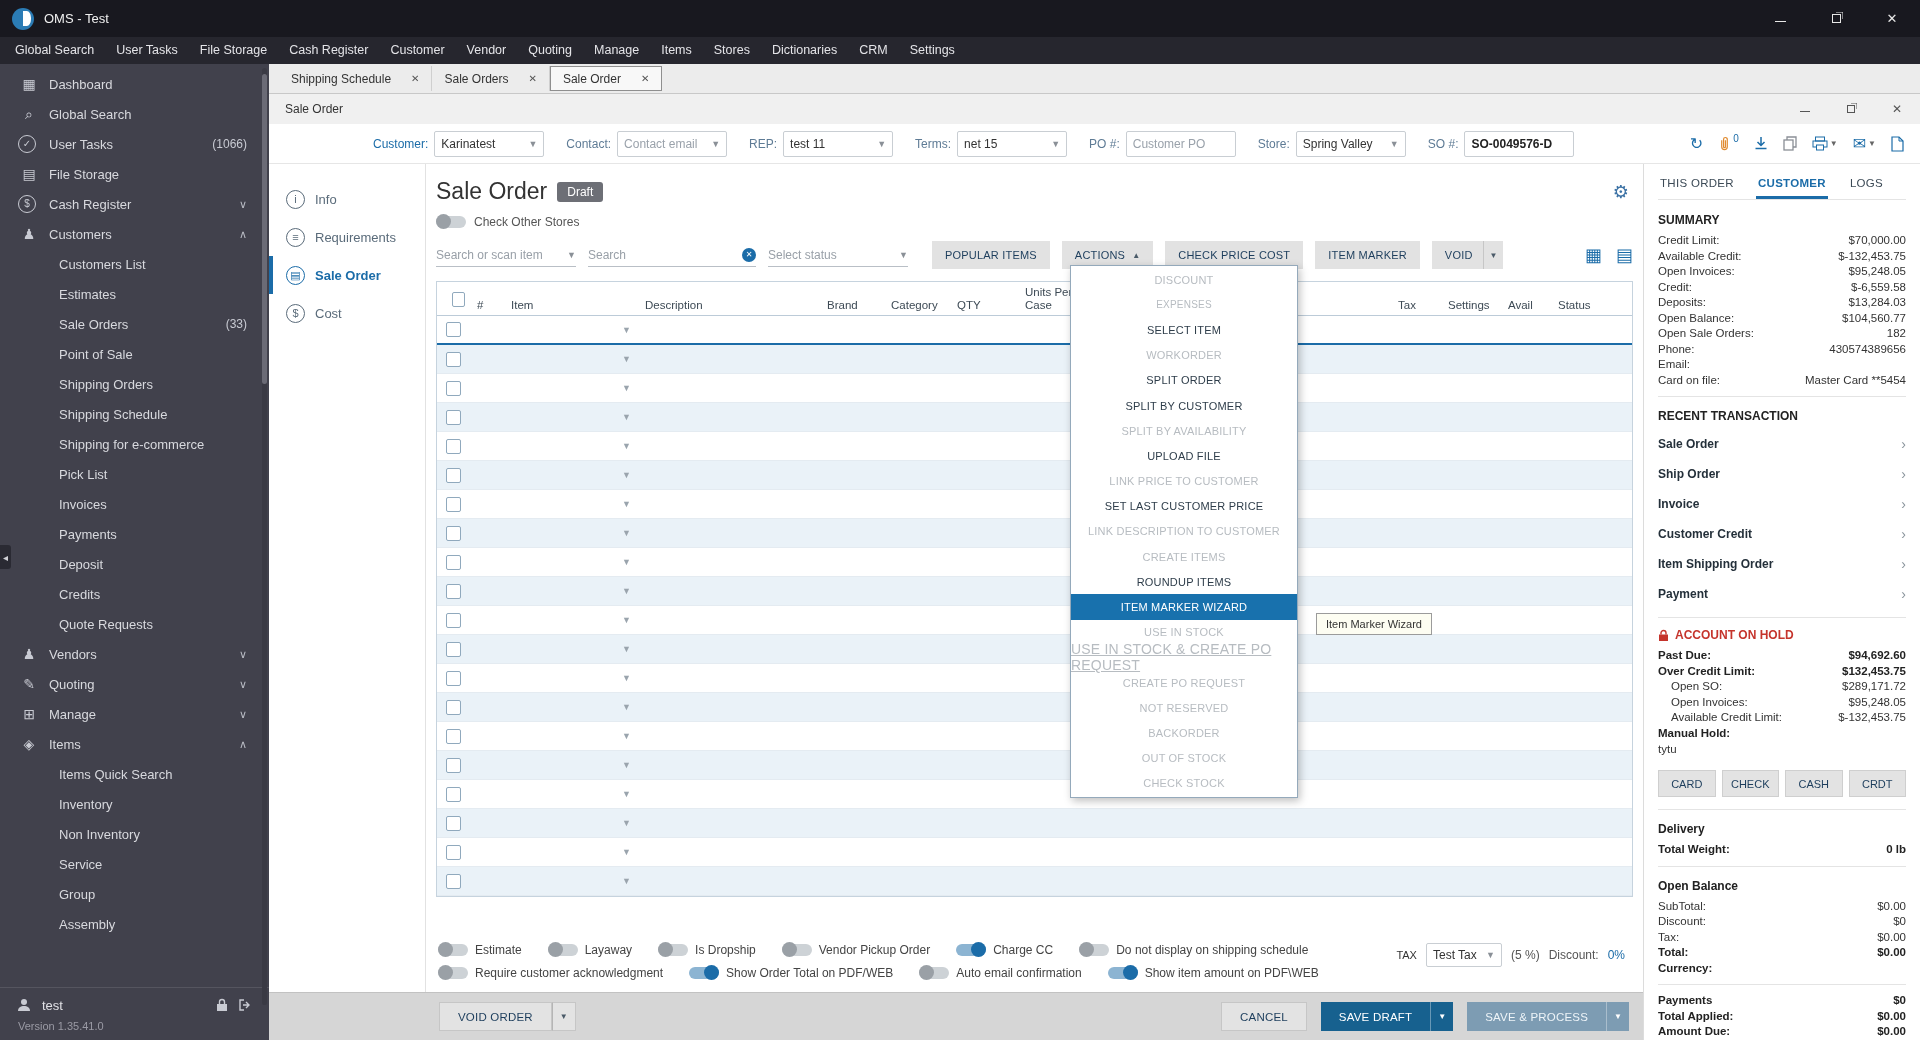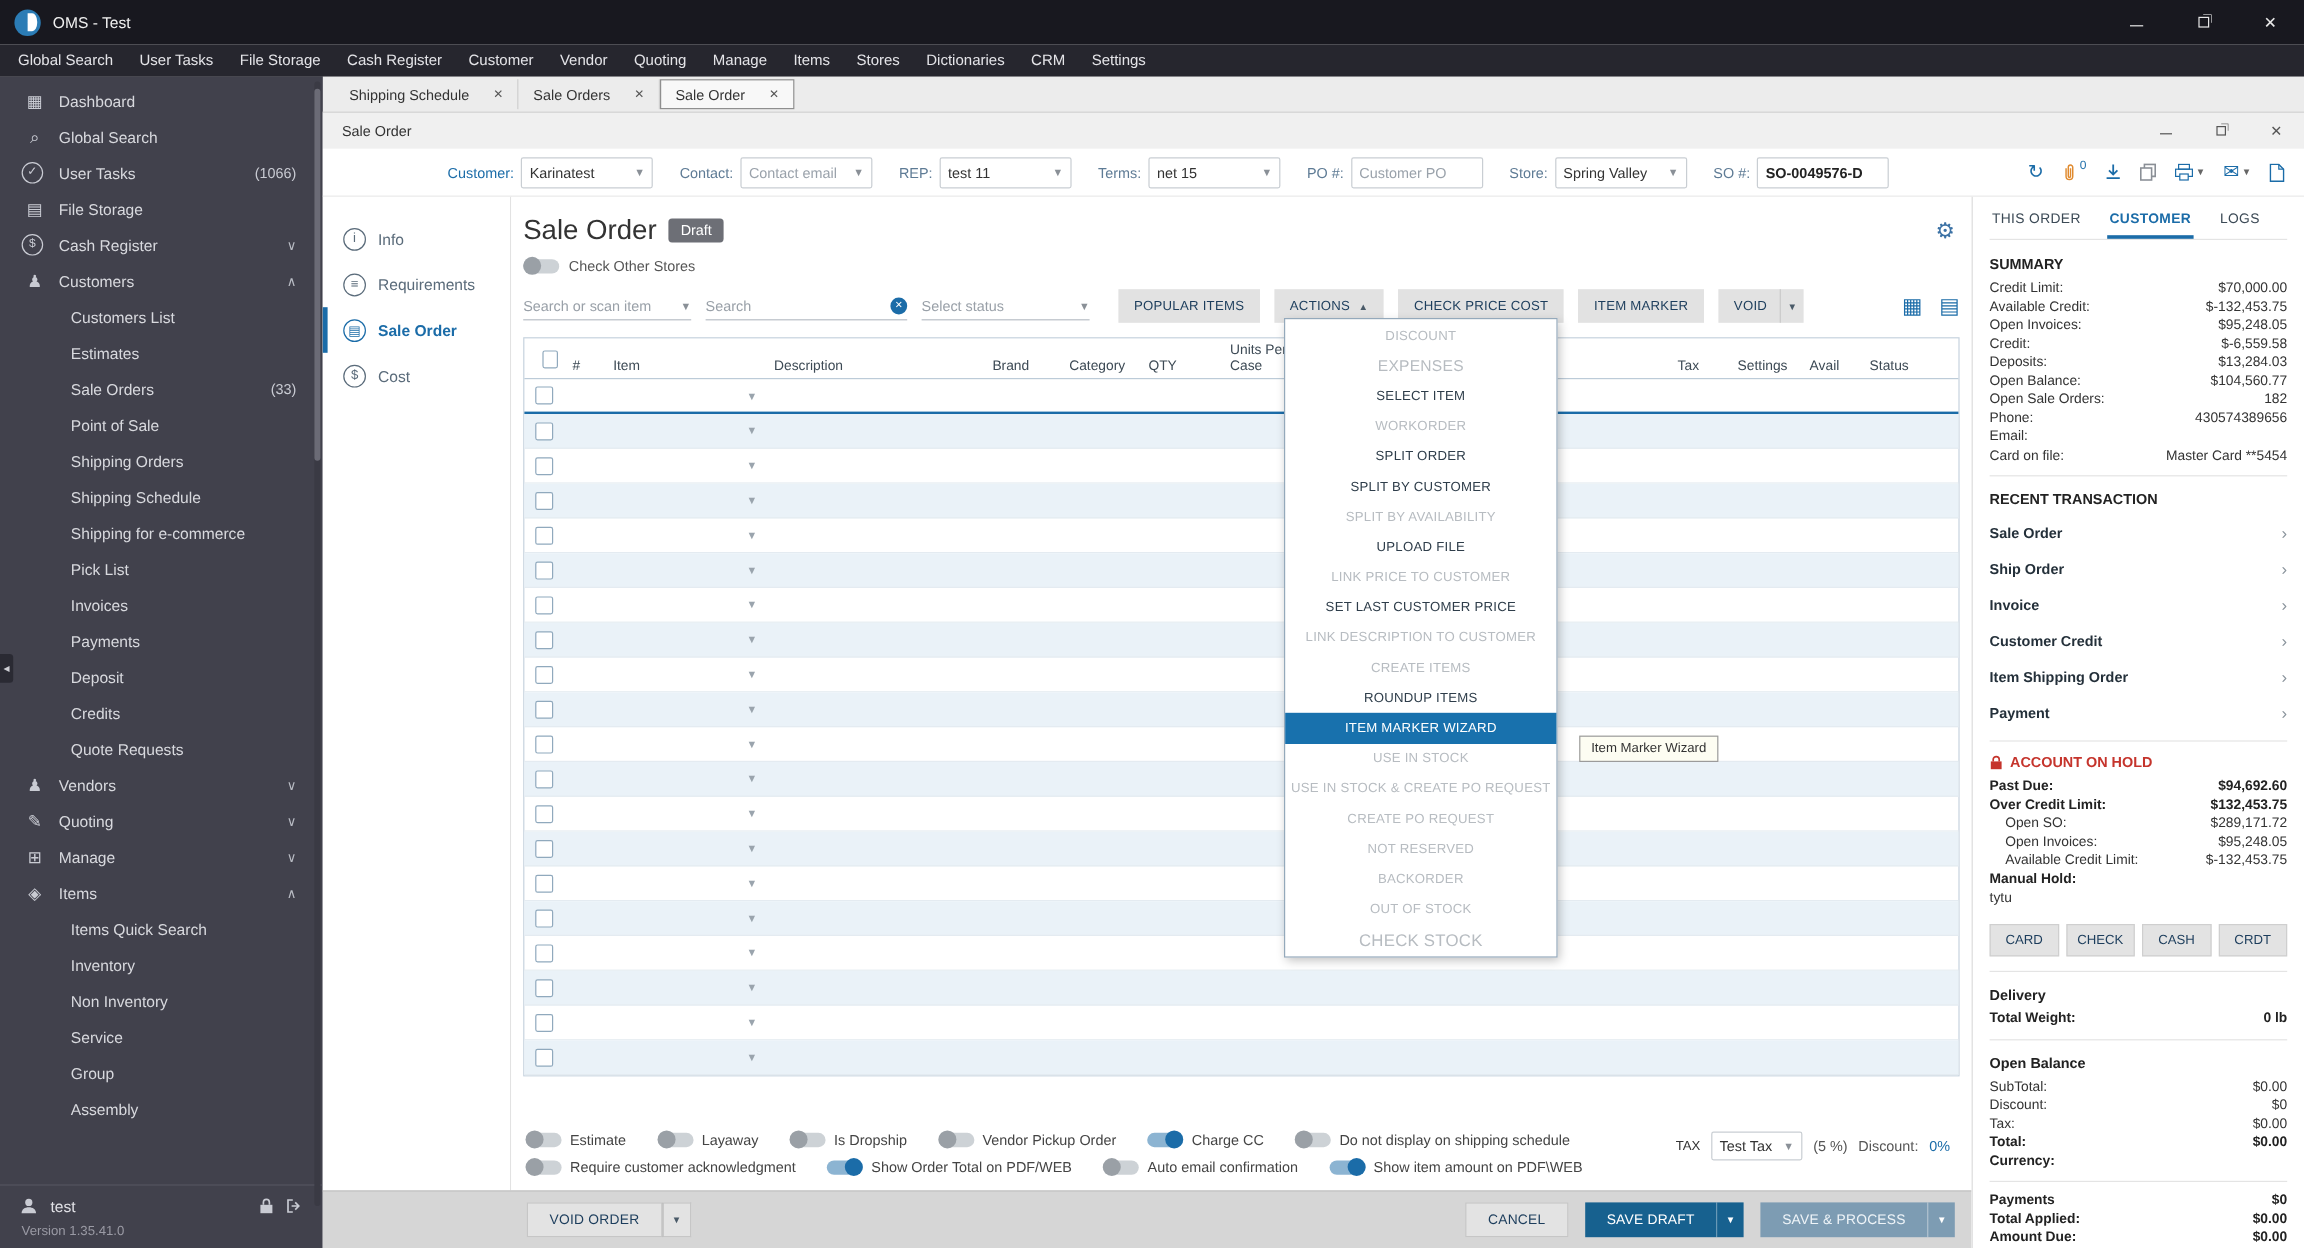--- a/index.html
+++ b/index.html
@@ -1349,21 +1349,21 @@
                 </div>
 
             </div>
           </div>
         </div>
 
         <div class="actions-menu" style="position:absolute;left:801px;top:171px;width:228px;background:#fff;border:1px solid #94a9bb;box-shadow:2px 3px 8px rgba(0,0,0,.25);z-index:20;padding:1px 0;">
 
             <div class="am-item disabled" style="height:25.2px;display:flex;align-items:center;justify-content:center;font-size:11px;color:#2e3d4a;letter-spacing:.2px;">DISCOUNT</div>
 
-            <div class="am-item disabled" style="height:25.2px;display:flex;align-items:center;justify-content:center;font-size:13px;color:#2e3d4a;letter-spacing:.2px;">EXPENSES</div>
+            <div class="am-item disabled" style="height:25.2px;display:flex;align-items:center;justify-content:center;font-size:10px;color:#2e3d4a;letter-spacing:.2px;">EXPENSES</div>
 
             <div class="am-item" style="height:25.2px;display:flex;align-items:center;justify-content:center;font-size:11px;color:#2e3d4a;letter-spacing:.2px;">SELECT ITEM</div>
 
             <div class="am-item disabled" style="height:25.2px;display:flex;align-items:center;justify-content:center;font-size:11px;color:#2e3d4a;letter-spacing:.2px;">WORKORDER</div>
 
             <div class="am-item" style="height:25.2px;display:flex;align-items:center;justify-content:center;font-size:11px;color:#2e3d4a;letter-spacing:.2px;">SPLIT ORDER</div>
 
             <div class="am-item" style="height:25.2px;display:flex;align-items:center;justify-content:center;font-size:11px;color:#2e3d4a;letter-spacing:.2px;">SPLIT BY CUSTOMER</div>
 
             <div class="am-item disabled" style="height:25.2px;display:flex;align-items:center;justify-content:center;font-size:11px;color:#2e3d4a;letter-spacing:.2px;">SPLIT BY AVAILABILITY</div>
@@ -1377,31 +1377,31 @@
             <div class="am-item disabled" style="height:25.2px;display:flex;align-items:center;justify-content:center;font-size:11px;color:#2e3d4a;letter-spacing:.2px;">LINK DESCRIPTION TO CUSTOMER</div>
 
             <div class="am-item disabled" style="height:25.2px;display:flex;align-items:center;justify-content:center;font-size:11px;color:#2e3d4a;letter-spacing:.2px;">CREATE ITEMS</div>
 
             <div class="am-item" style="height:25.2px;display:flex;align-items:center;justify-content:center;font-size:11px;color:#2e3d4a;letter-spacing:.2px;">ROUNDUP ITEMS</div>
 
             <div class="am-item highlighted" style="height:25.2px;display:flex;align-items:center;justify-content:center;font-size:11px;color:#2e3d4a;letter-spacing:.2px;">ITEM MARKER WIZARD</div>
 
             <div class="am-item disabled" style="height:25.2px;display:flex;align-items:center;justify-content:center;font-size:11px;color:#2e3d4a;letter-spacing:.2px;">USE IN STOCK</div>
 
-            <div class="am-item disabled" style="height:25.2px;display:flex;align-items:center;justify-content:center;font-size:11px;color:#2e3d4a;letter-spacing:.2px;">USE IN STOCK &amp; CREATE PO REQUEST</div>
+            <div class="am-item disabled" style="height:25.2px;display:flex;align-items:center;justify-content:center;font-size:14px;color:#2e3d4a;letter-spacing:.2px;text-decoration:underline;">USE IN STOCK &amp; CREATE PO REQUEST</div>
 
             <div class="am-item disabled" style="height:25.2px;display:flex;align-items:center;justify-content:center;font-size:11px;color:#2e3d4a;letter-spacing:.2px;">CREATE PO REQUEST</div>
 
             <div class="am-item disabled" style="height:25.2px;display:flex;align-items:center;justify-content:center;font-size:11px;color:#2e3d4a;letter-spacing:.2px;">NOT RESERVED</div>
 
             <div class="am-item disabled" style="height:25.2px;display:flex;align-items:center;justify-content:center;font-size:11px;color:#2e3d4a;letter-spacing:.2px;">BACKORDER</div>
 
             <div class="am-item disabled" style="height:25.2px;display:flex;align-items:center;justify-content:center;font-size:11px;color:#2e3d4a;letter-spacing:.2px;">OUT OF STOCK</div>
 
-            <div class="am-item disabled" style="height:25.2px;display:flex;align-items:center;justify-content:center;font-size:14px;color:#2e3d4a;letter-spacing:.2px;">CHECK STOCK</div>
+            <div class="am-item disabled" style="height:25.2px;display:flex;align-items:center;justify-content:center;font-size:11px;color:#2e3d4a;letter-spacing:.2px;">CHECK STOCK</div>
 
         </div>
         <div class="tooltip" style="position:absolute;left:1047px;top:519px;background:#fdfdf2;border:1px solid #9b9b9b;font-size:11px;color:#333;padding:4px 9px;z-index:21;white-space:nowrap;">Item Marker Wizard</div>
 
       </div>
     </div>
   </div>
 </div>
 
 <style>

